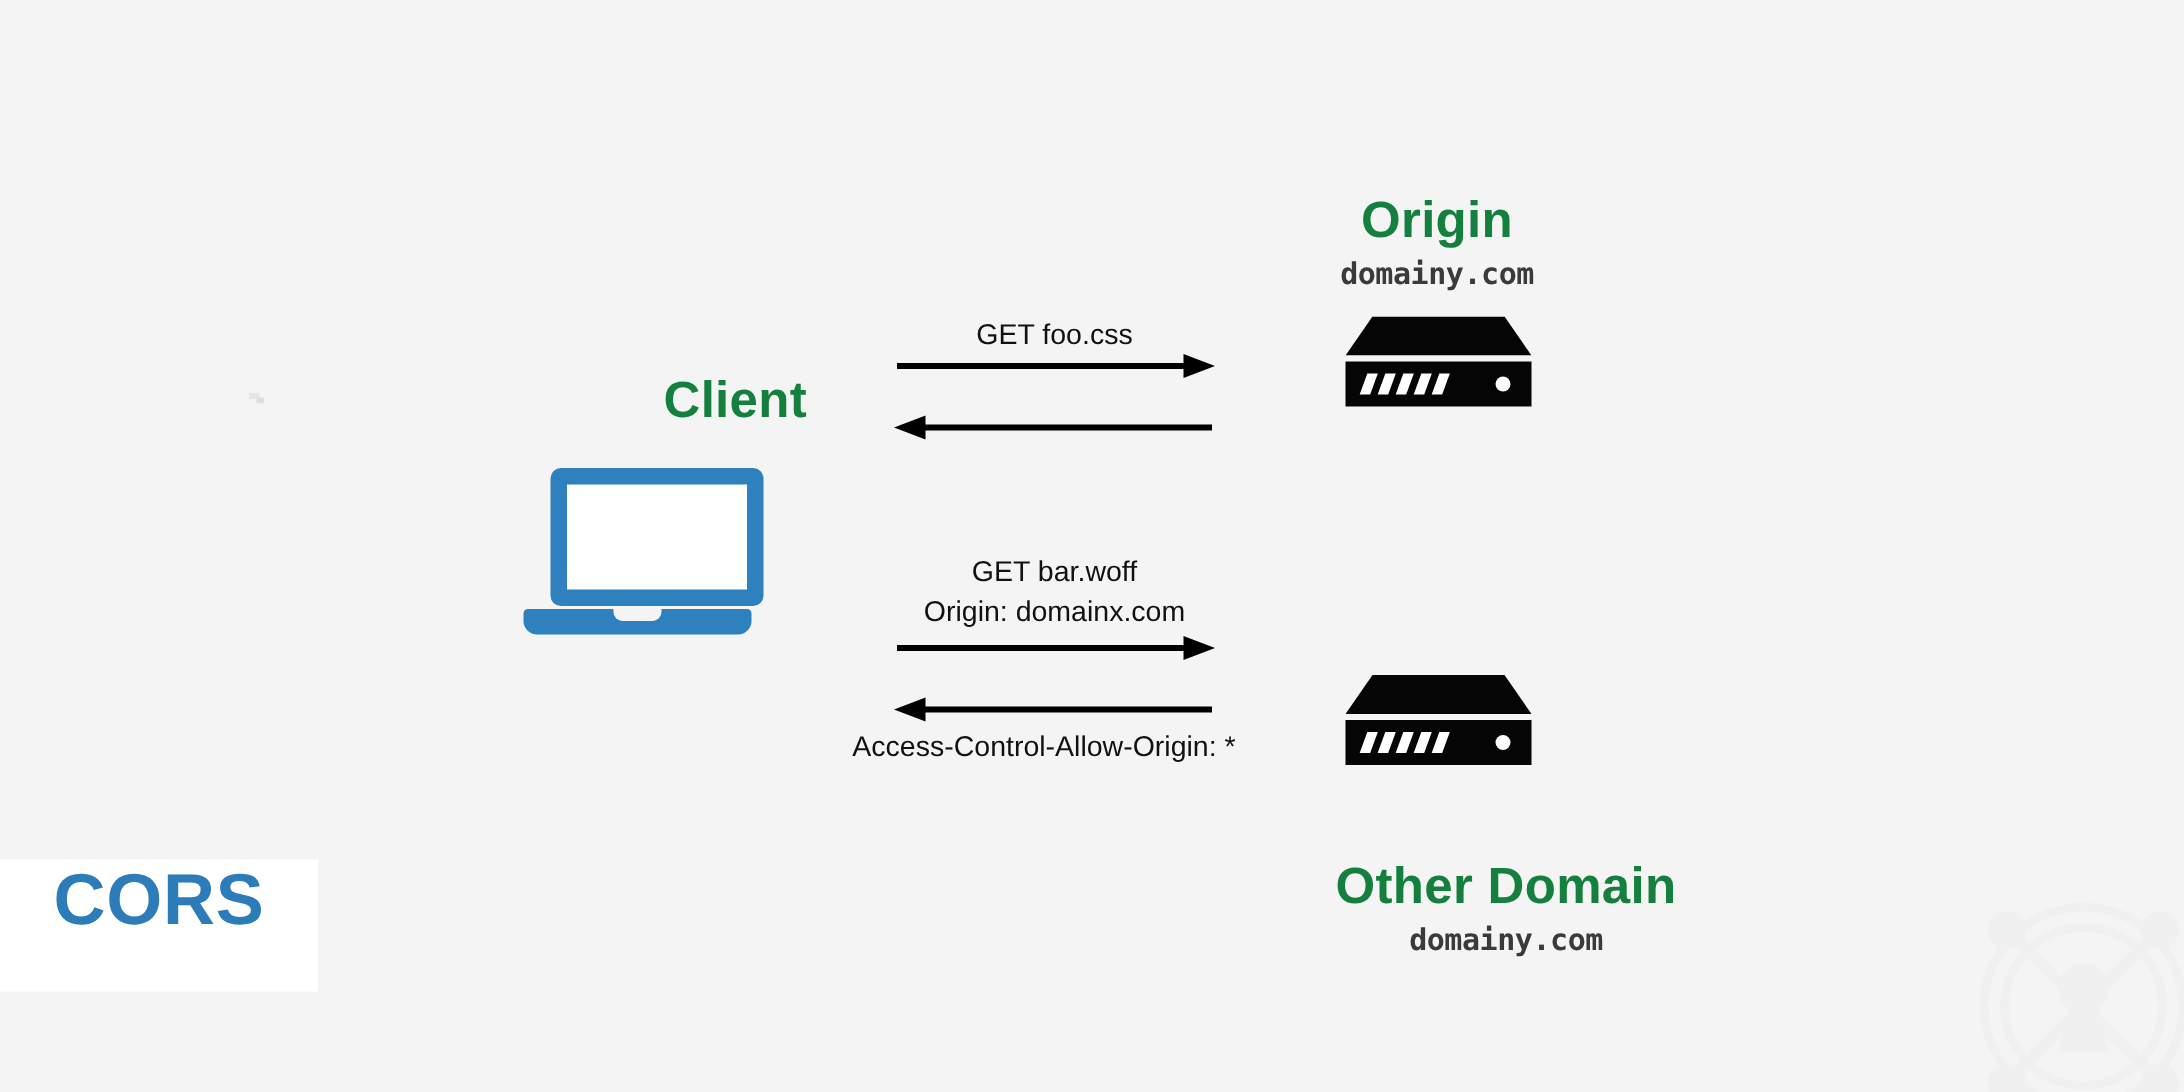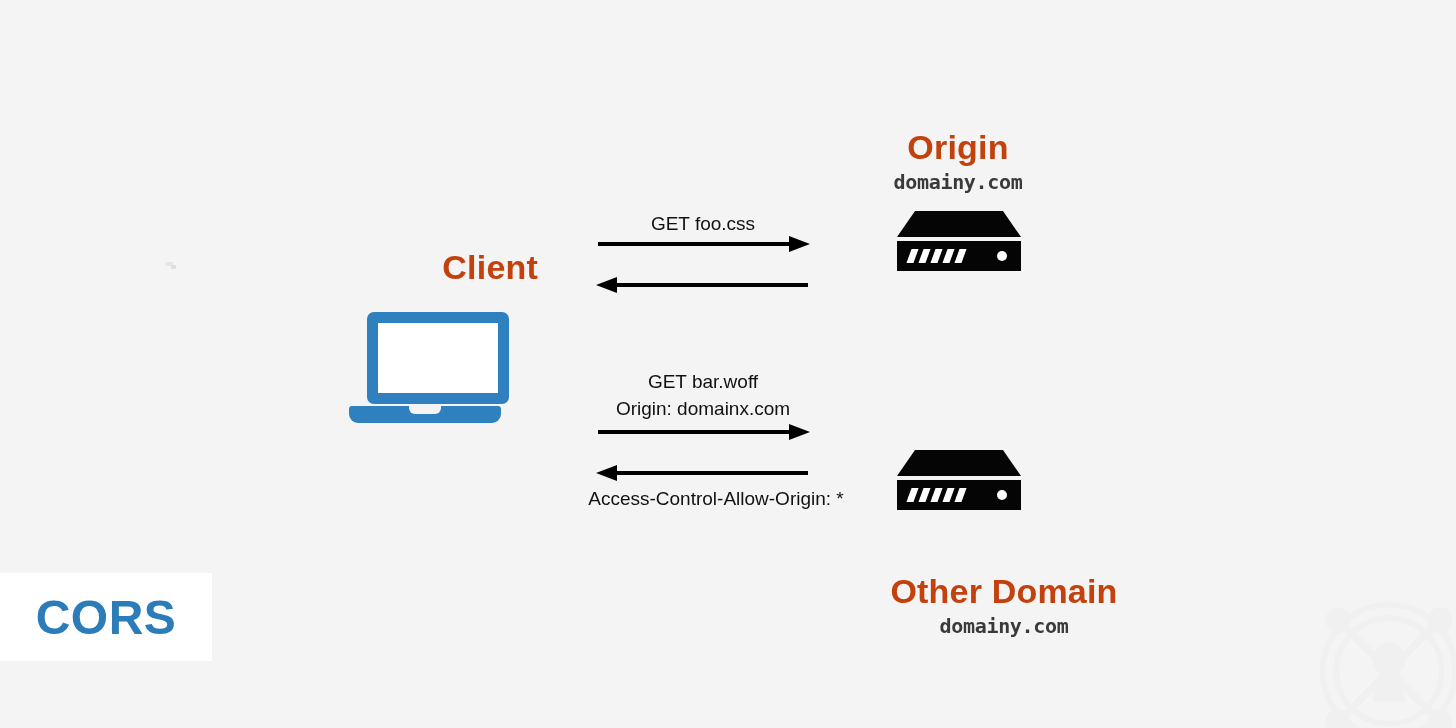--- a/index.html
+++ b/index.html
@@ -22,21 +22,21 @@
   }
 
   
   .abs { position: absolute; }
   .ctr { text-align: center; }
 
   
   .node-title {
     font-size: 34px;
     font-weight: 700;
-    color: #c2410c;
+    color: #15803d;
     letter-spacing: 0.2px;
     white-space: nowrap;
   }
   .node-sub {
     font-family: "DejaVu Sans Mono", "Liberation Mono", monospace;
     font-size: 20px;
     font-weight: 700;
     color: #3a3a3a;
     white-space: nowrap;
     letter-spacing: -0.3px;
@@ -130,21 +130,21 @@
     text-align: center;
   }
 
   
   .cors-box {
     position: absolute;
     left: 0; top: 573px;
     width: 212px; height: 88px;
     background: #ffffff;
     display: flex;
-    align-items: center;
+    align-items: flex-start;
     justify-content: center;
   }
   .cors-text {
     font-size: 48px;
     font-weight: 700;
     color: #2b7cb9;
     letter-spacing: 0.5px;
   }
 
   
@@ -221,21 +221,21 @@
   <div class="arrow" style="left:598px; top:424px; width:212px;">
     <div class="arrow-shaft" style="left:0; width:193px;"></div>
     <div class="arrow-head right" style="left:191px;"></div>
   </div>
 
   <div class="arrow" style="left:596px; top:465px; width:212px;">
     <div class="arrow-shaft" style="left:19px; width:193px;"></div>
     <div class="arrow-head left" style="left:0;"></div>
   </div>
 
-  <div class="msg" style="left:566px; top:488px; width:300px;">Access-Control-Allow-Origin: *</div>
+  <div class="msg" style="left:546px; top:488px; width:300px;">Access-Control-Allow-Origin: *</div>
 
   <div class="server" style="left:897px; top:450px;">
     <svg class="server-top" viewBox="0 0 124 26" preserveAspectRatio="none">
       <polygon points="18,0 106,0 124,26 0,26" fill="#050505"></polygon>
     </svg>
     <div class="server-body">
       <div class="server-vents">
         <span class="vent" style="left:0px;"></span>
         <span class="vent" style="left:12px;"></span>
         <span class="vent" style="left:24px;"></span>

